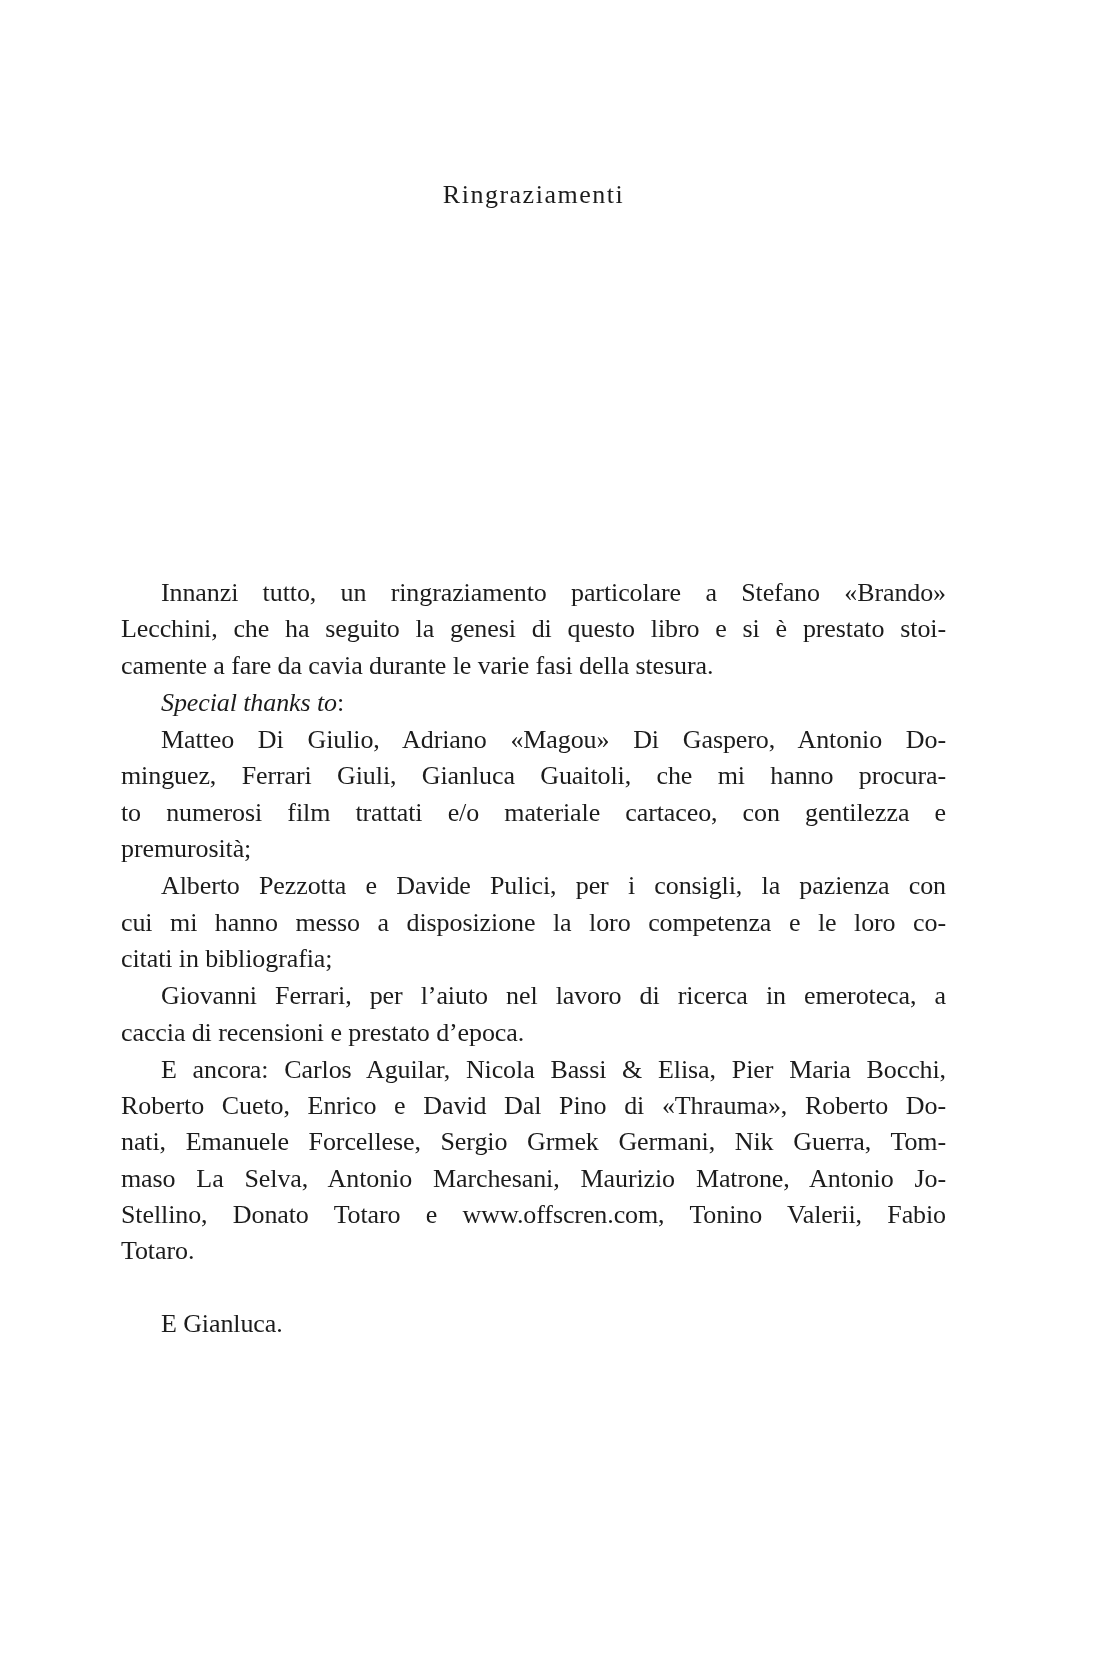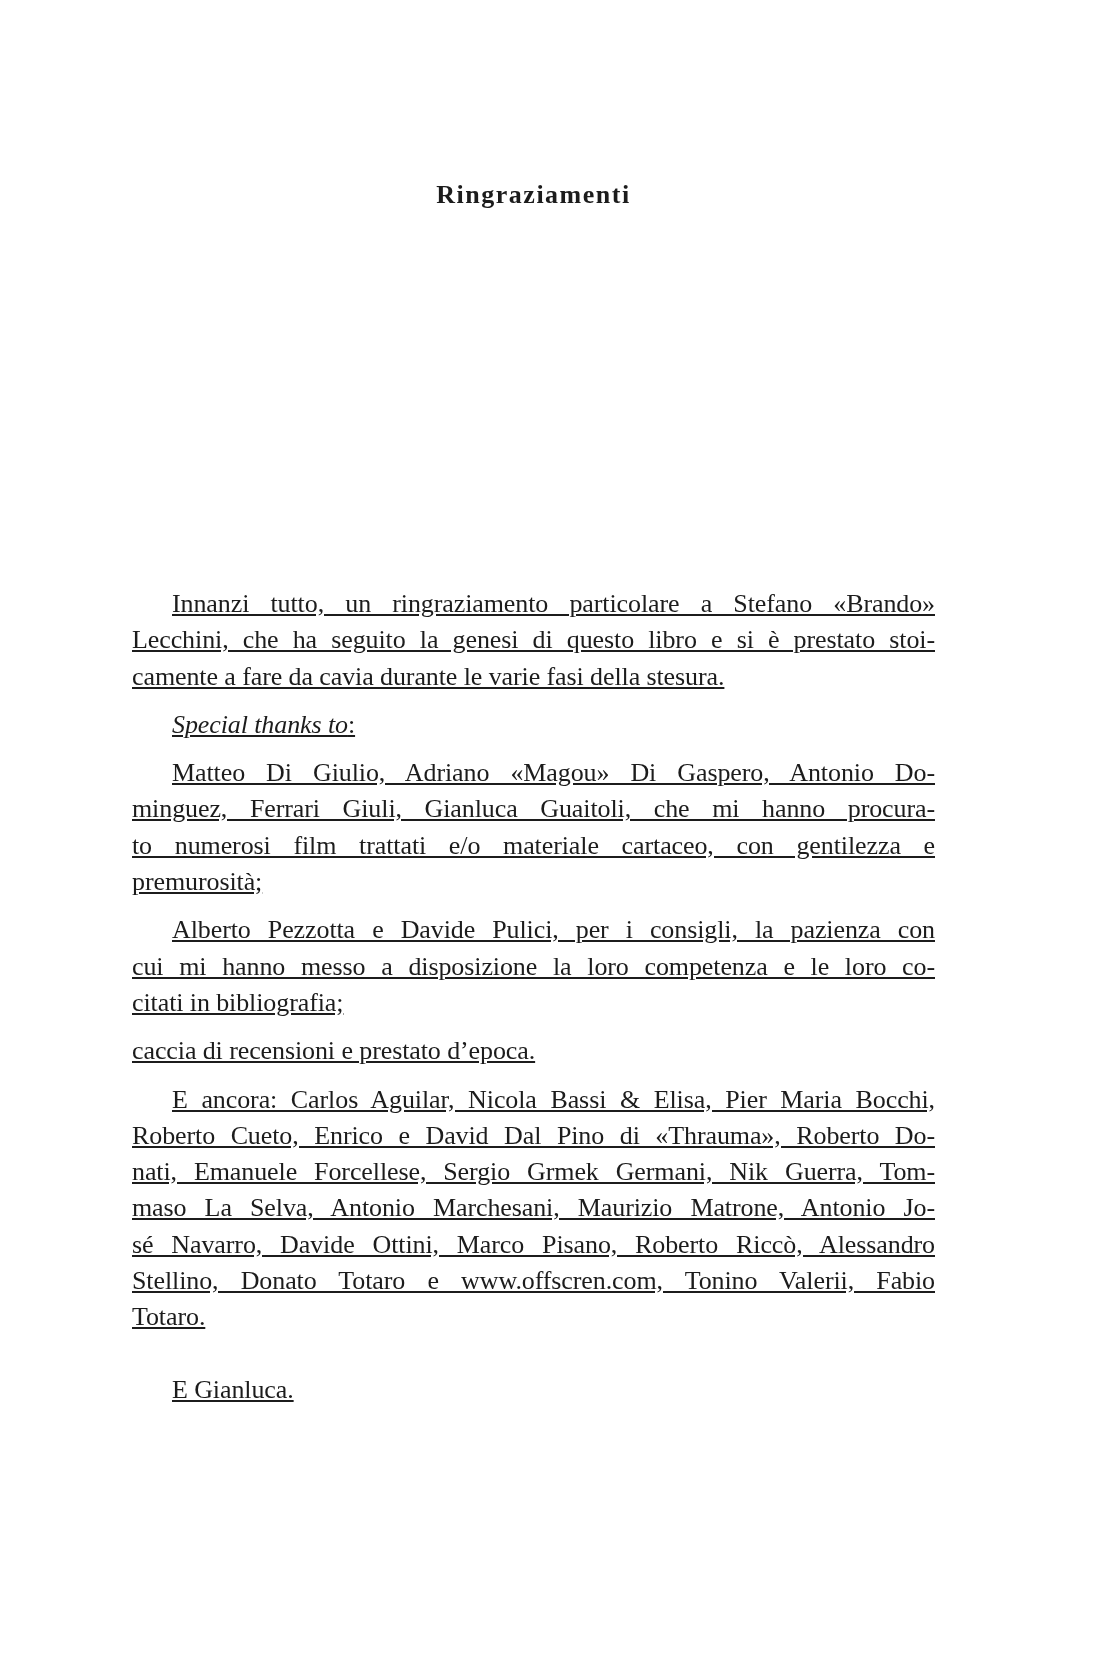--- a/index.html
+++ b/index.html
@@ -17,32 +17,31 @@
     overflow: hidden;
   }
   .page-title {
     position: absolute;
     top: 180px;
     left: 120px;
     width: 827px;
     text-align: center;
     font-size: 26px;
     letter-spacing: 1.5px;
-    font-weight: bold;
   }
   .content {
     position: absolute;
     top: 574px;
     left: 120px;
     width: 827px;
     font-size: 26px;
     line-height: 36.3px;
     letter-spacing: -0.1px;
   }
-  .paragraph { margin: 12px; padding: 0; text-decoration: underline; }
+  .paragraph { margin: 1px; padding: 0; }
   .line {
     text-align: justify;
     text-align-last: justify;
   }
   .line.first { text-indent: 40px; }
   .line.last { text-align: center; text-align-last: left; }
   .closing { margin-top: 36.3px; }
   .ital { font-style: italic; }
 </style>
 </head>
@@ -71,29 +70,29 @@
       <div class="line last">premurosità;</div>
     </div>
 
     <div class="paragraph">
       <div class="line first">Alberto Pezzotta e Davide Pulici, per i consigli, la pazienza con</div>
       <div class="line">cui mi hanno messo a disposizione la loro competenza e le loro co-</div>
       <div class="line last">citati in bibliografia;</div>
     </div>
 
     <div class="paragraph">
+      <div class="line first">Giovanni Ferrari, per l’aiuto nel lavoro di ricerca in emeroteca, a</div>
       <div class="line last">caccia di recensioni e prestato d’epoca.</div>
     </div>
 
     <div class="paragraph">
       <div class="line first">E ancora: Carlos Aguilar, Nicola Bassi &amp; Elisa, Pier Maria Bocchi,</div>
       <div class="line">Roberto Cueto, Enrico e David Dal Pino di «Thrauma», Roberto Do-</div>
       <div class="line">nati, Emanuele Forcellese, Sergio Grmek Germani, Nik Guerra, Tom-</div>
       <div class="line">maso La Selva, Antonio Marchesani, Maurizio Matrone, Antonio Jo-</div>
-      <div class="line">sé Navarro, Davide Ottini, Marco Pisano, Roberto Riccò, Alessandro</div>
       <div class="line">Stellino, Donato Totaro e www.offscren.com, Tonino Valerii, Fabio</div>
       <div class="line last">Totaro.</div>
     </div>
 
     <div class="paragraph closing">
       <div class="line first last">E Gianluca.</div>
     </div>
 
   </div>
 

